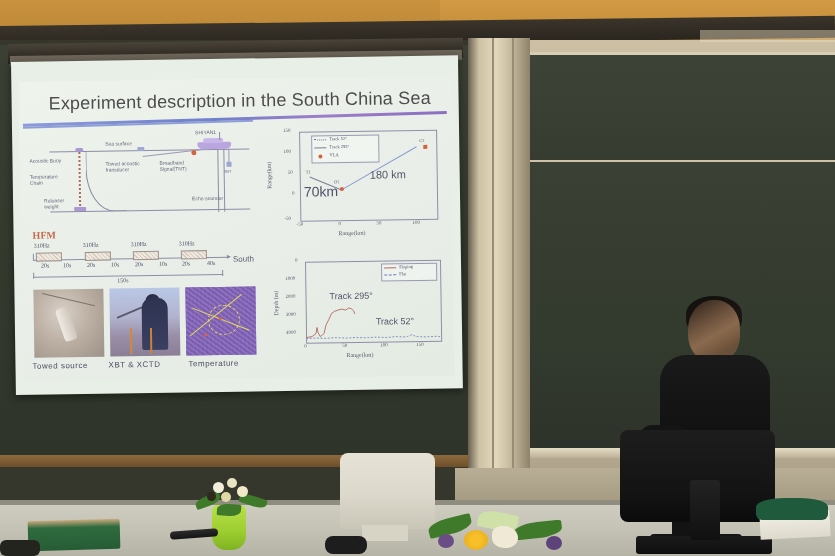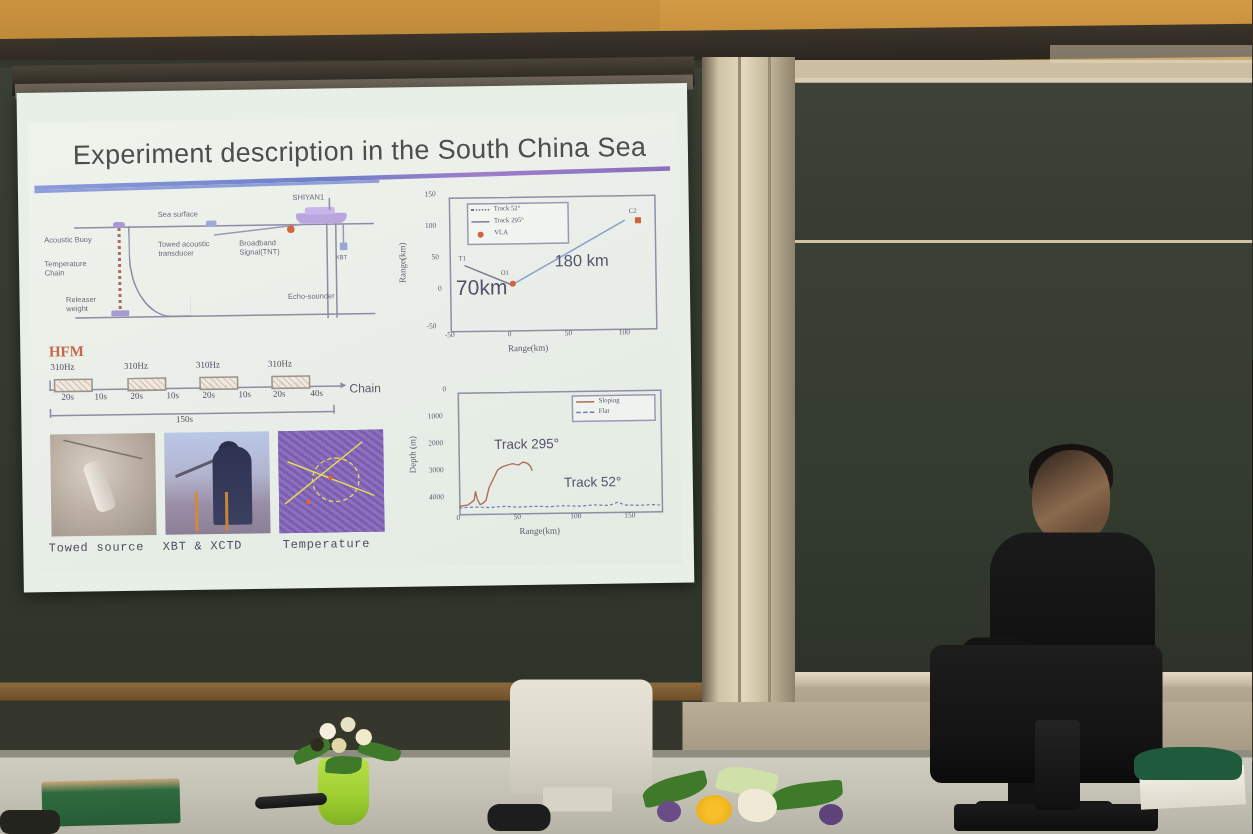--- a/index.html
+++ b/index.html
@@ -128,21 +128,21 @@
   .p3{left:156px;background:
       repeating-linear-gradient(37deg,#8f6fc0 0 2px,#7a5fae 2px 4px),
       radial-gradient(circle at 50% 50%,#a388cf,#7c63b0);}
   .p3 .circle{position:absolute;left:22px;top:18px;width:30px;height:28px;
       border:1px dashed #e2d75a;border-radius:50%;}
   .p3 .tr1{position:absolute;left:4px;top:48px;width:66px;height:1px;background:#e6dc55;transform:rotate(-38deg);transform-origin:left center;}
   .p3 .tr2{position:absolute;left:6px;top:20px;width:62px;height:1px;background:#e6dc55;transform:rotate(22deg);transform-origin:left center;}
   .p3 .d1{position:absolute;left:33px;top:30px;width:3px;height:3px;background:#e2603a;border-radius:50%;}
   .p3 .d2{position:absolute;left:18px;top:46px;width:3px;height:3px;background:#e2603a;border-radius:50%;}
   .cap{position:absolute;top:72px;font-size:8px;color:#4e4e62;letter-spacing:.5px;
-     font-family:Liberation Mono, monospace;}
+     font-family:Liberation Sans, sans-serif;}
 
   
   .chart{position:absolute;background:transparent;}
   .plot-box{position:absolute;border:1px solid #8f8ea8;}
   .ax-lbl{position:absolute;font-size:5px;color:#5e5d72;font-family:"Liberation Serif",serif;}
   .ax-title{position:absolute;font-size:6px;color:#5e5d72;font-family:"Liberation Serif",serif;}
   .legend-box{position:absolute;border:1px solid #9a99b2;background:rgba(255,255,255,.35);}
   .legend-row{position:absolute;font-size:4.5px;color:#55546a;white-space:nowrap;font-family:"Liberation Serif",serif;}
   .note{position:absolute;font-size:11px;color:#555569;}
   .note-sm{position:absolute;font-size:8px;color:#55546a;}
@@ -303,21 +303,21 @@
 
         <div class="sec" style="left:12px">20s</div>
         <div class="sec" style="left:34px">10s</div>
         <div class="sec" style="left:58px">20s</div>
         <div class="sec" style="left:82px">10s</div>
         <div class="sec" style="left:106px">20s</div>
         <div class="sec" style="left:130px">10s</div>
         <div class="sec" style="left:153px">20s</div>
         <div class="sec" style="left:178px">40s</div>
 
-        <div class="repeat-lbl">Chain</div>
+        <div class="repeat-lbl">South</div>
 
         <div class="span-line"></div>
         <div class="span-tick-l"></div>
         <div class="span-tick-r"></div>
         <div class="span-lbl">150s</div>
       </div>
 
       <div class="photos">
         <div class="photo p1">
           <div class="rope"></div>

